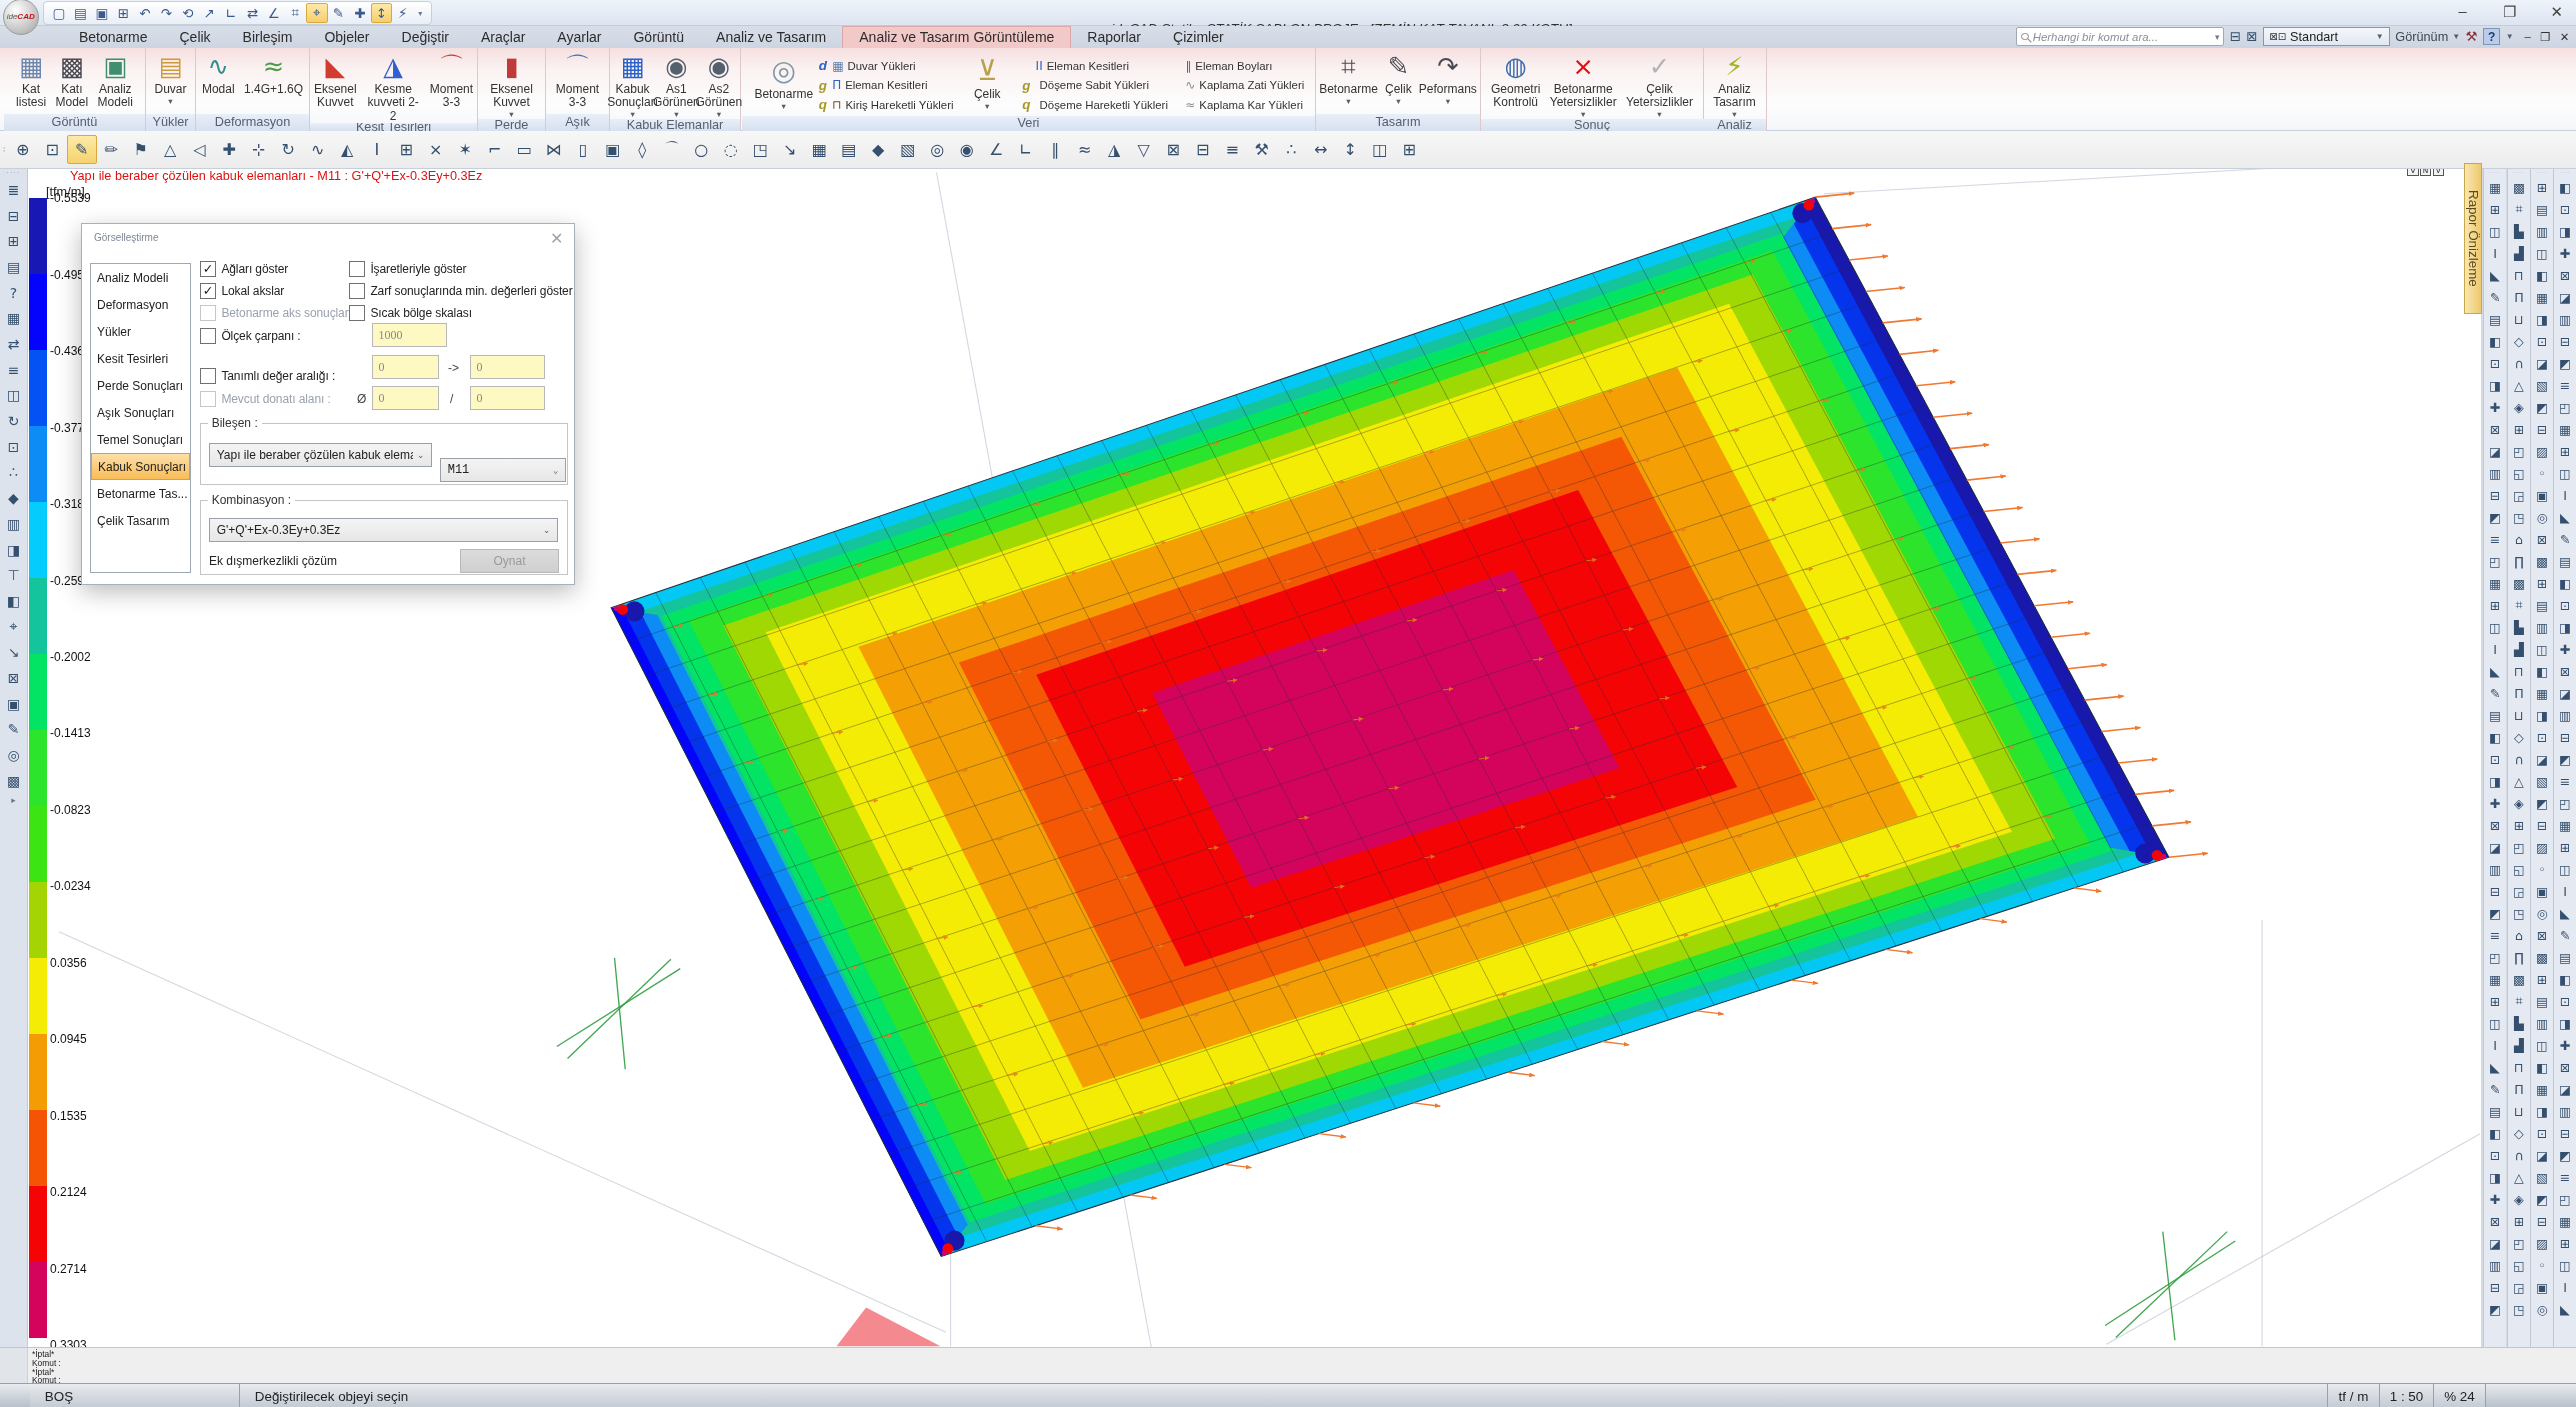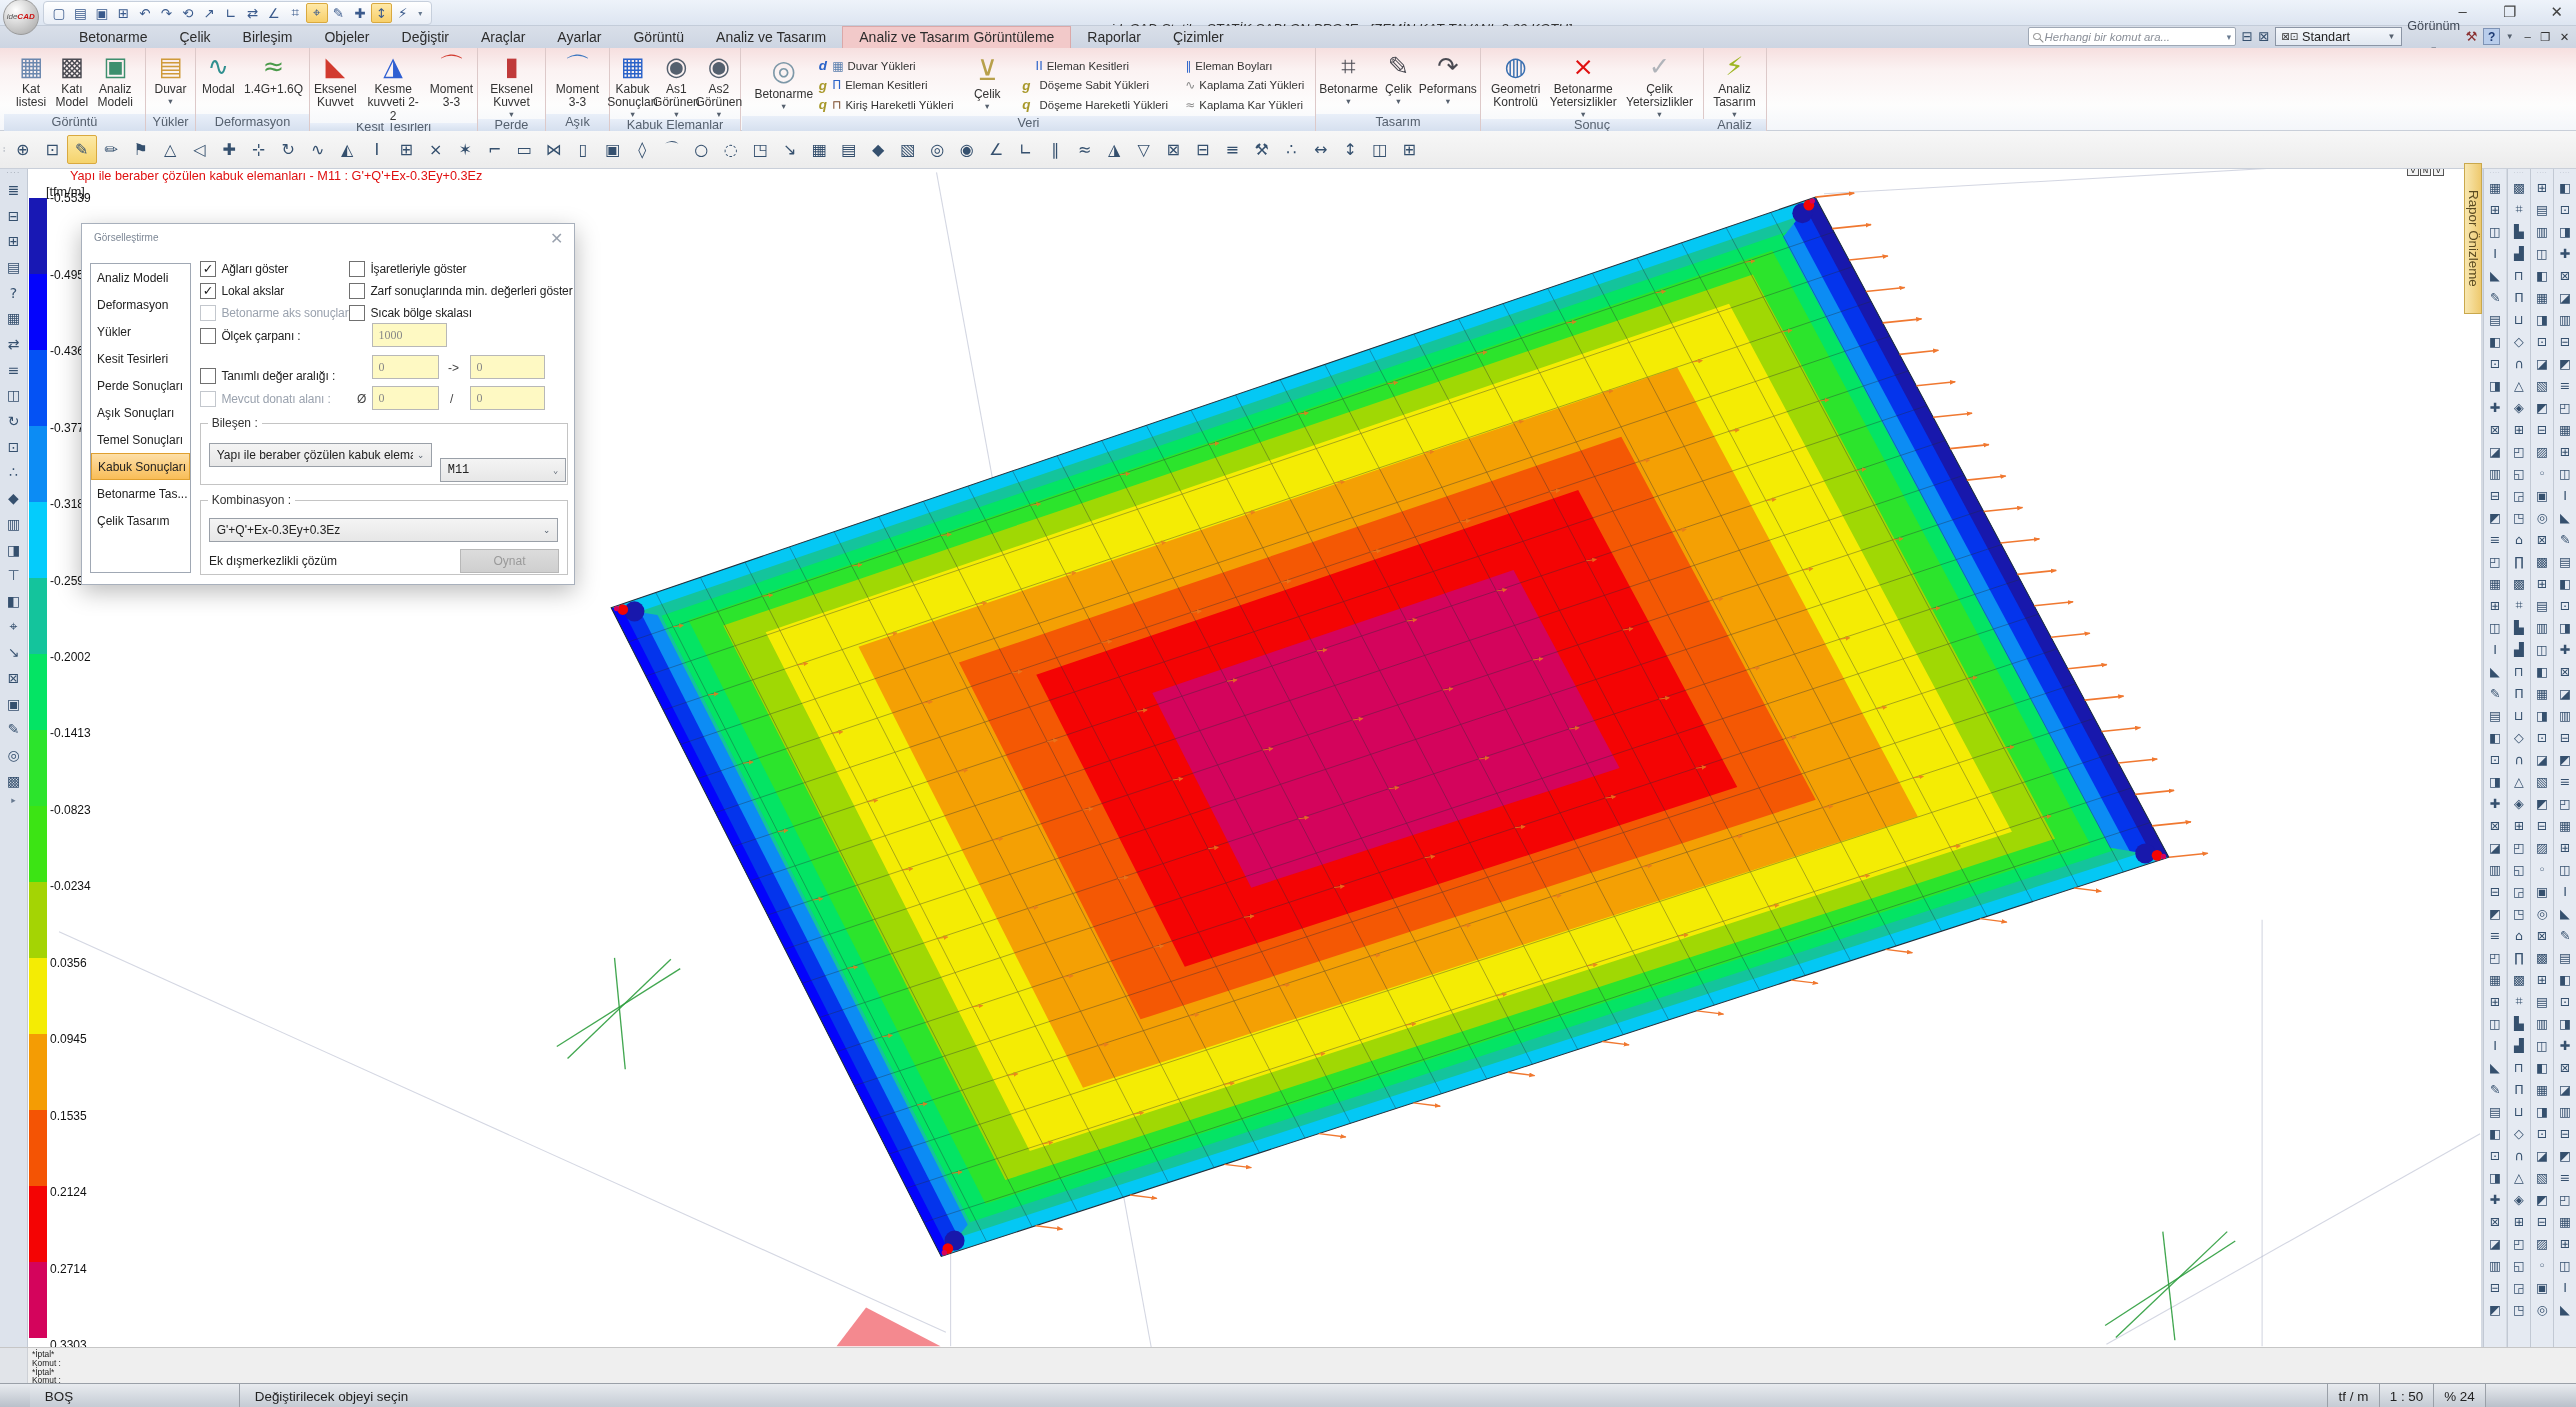--- a/index.html
+++ b/index.html
@@ -41,21 +41,21 @@
   .searchbox input { border:none; outline:none; flex:1; font-size:11.4px; font-style:italic; color:#555;
     font-family:"Liberation Sans",sans-serif; margin-left:4px; }
   .searchbox input::placeholder { color:#8a8f98; font-style:italic; }
   .sb-dd { color:#67798f; font-size:8.7px; }
   .micon { font-size:13.4px; color:#35506e; font-family:"DejaVu Sans",sans-serif; }
   .stdcombo { height:19px; background:linear-gradient(180deg,#f4f7fb,#e2e8f1); border:0.7px solid #8b95a5;
     display:flex; align-items:center; padding:0 5.4px; gap:4px; min-width:127px; }
   .stdcombo .glyphs { font-size:10px; color:#333; font-family:"DejaVu Sans",sans-serif; }
   .stdcombo .val { font-size:12.7px; color:#222; flex:1; }
   .ddarrow { font-size:8px; color:#55606e; }
-  .gorunum { display:flex; align-items:center; gap:12px; font-size:12.7px; color:#3e4754;flex-direction:column; }
+  .gorunum { display:flex; align-items:center; gap:4px; font-size:12.7px; color:#3e4754; }
   .smwin { display:flex; gap:9.4px; font-size:11.4px; color:#333; margin-left:5.4px; }
   .helpbox { width:17.4px; height:17.4px; background:#b9cdeb; border:0.7px solid #7e93b5; color:#1d3a73;
     display:flex; align-items:center; justify-content:center; font-size:12px; font-weight:bold; }
 
   
   .ribbon { position:absolute; left:0; top:48px; width:2576px; height:83px;
     background:linear-gradient(180deg,#f6dfdf,#fbf2f2 26%,#fdfdfd 70%,#f4f6fa); border-bottom:0.7px solid #c9cfd9; }
   .rgroup { position:absolute; top:0; height:83px; border-right:0.7px solid #ddc9c9;
     display:flex; flex-direction:column; }
   .rgitems { flex:1; display:flex; align-items:stretch; justify-content:center; padding-top:2.7px; }

